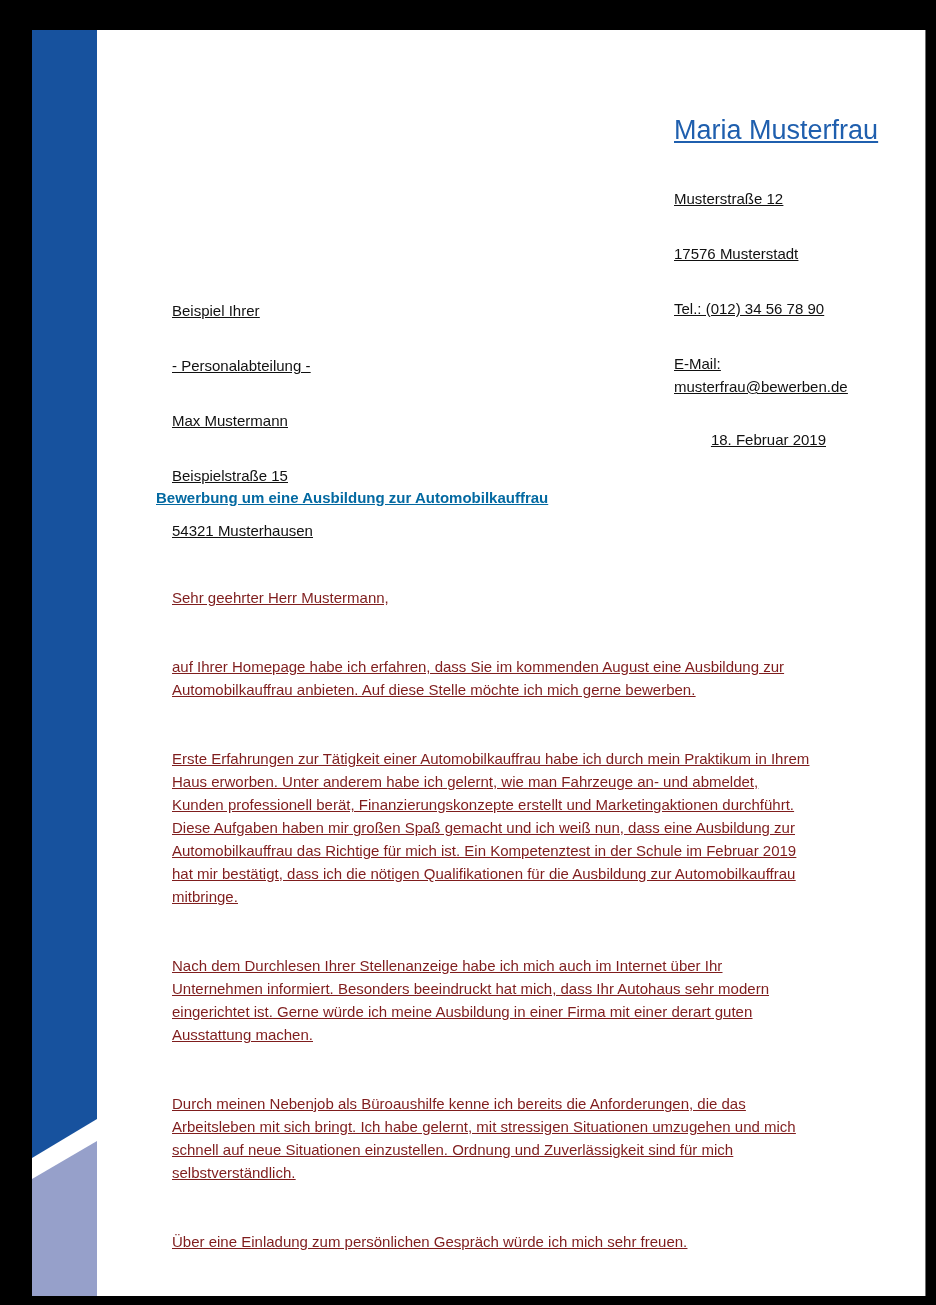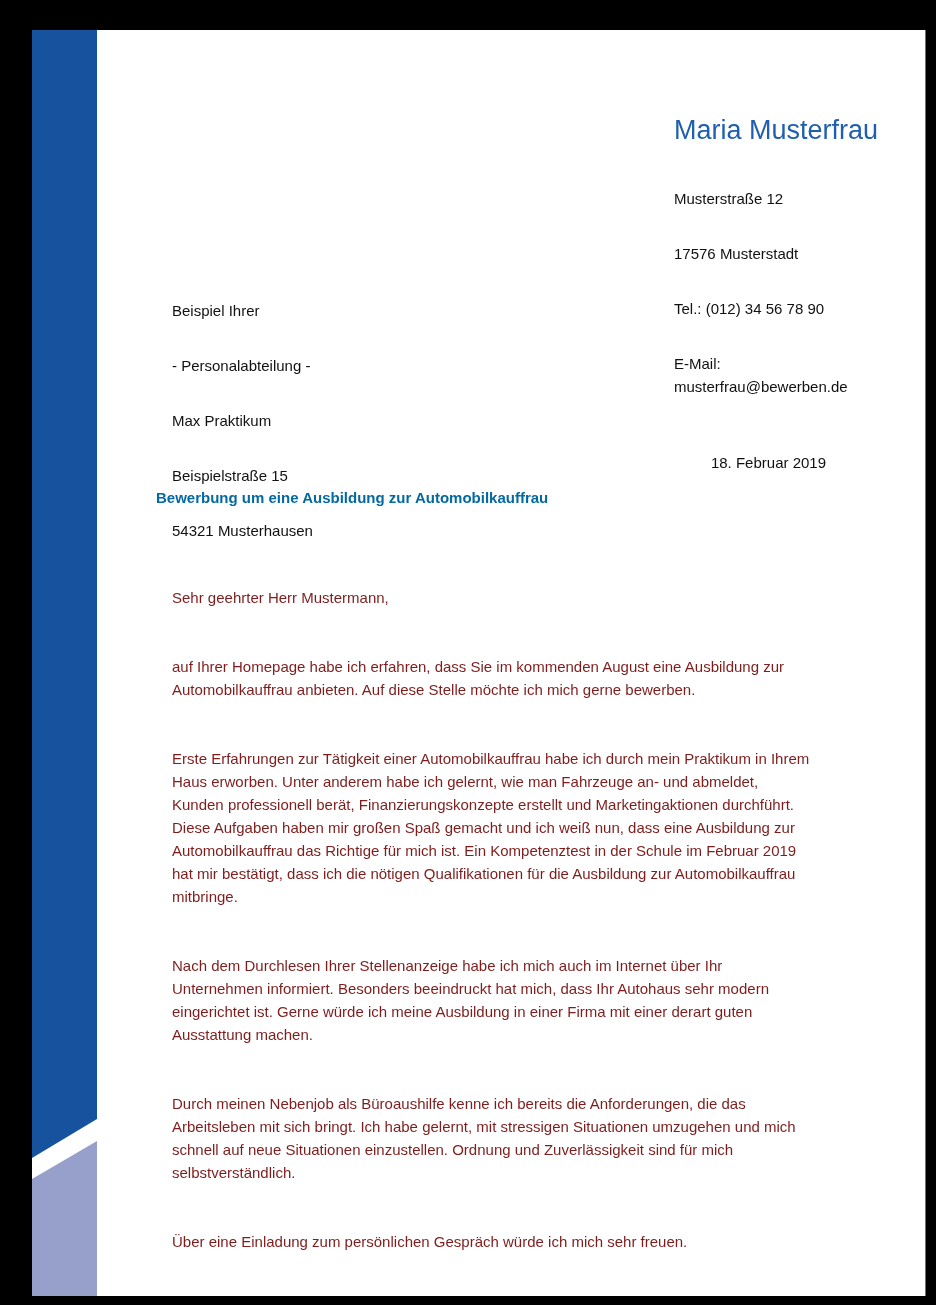--- a/index.html
+++ b/index.html
@@ -1,15 +1,15 @@
 <!DOCTYPE html>
 <html><head>
 <meta charset="utf-8">
 <style>
-  * { margin: 0; padding: 16px; box-sizing: border-box; }
+  * { margin: 0; padding: 16px; box-sizing: border-box; text-decoration: underline; }
   html, body {
     width: 936px; height: 1305px;
     background: #000000;
     font-family: "Liberation Sans", sans-serif;
     position: relative;
     overflow: hidden;
   }
   .page {
     position: absolute;
     left: 16px; top: 14px;
@@ -45,21 +45,21 @@
     line-height: 23px;
     color: #111111;
   }
   .recipient {
     position: absolute;
     left: 108px; top: 237px;
     width: 320px;
   }
   .date-line {
     position: absolute;
-    left: 108px; top: 405px;
+    left: 108px; top: 382px;
     width: 702px;
     text-align: right;
     font-size: 15px;
     line-height: 23px;
     color: #111111;
   }
   .subject {
     position: absolute;
     left: 108px; top: 440px;
     width: 704px;
@@ -92,21 +92,21 @@
     <div class="sender-name" style="color: rgb(31, 95, 174);">Maria Musterfrau</div>
     <div class="sender-line">Musterstraße 12</div>
     <div class="sender-line">17576 Musterstadt</div>
     <div class="sender-line">Tel.: (012) 34 56 78 90</div>
     <div class="sender-line">E-Mail: musterfrau@bewerben.de</div>
   </div>
 
   <div class="recipient">
     <div class="recipient-line">Beispiel Ihrer</div>
     <div class="recipient-line">- Personalabteilung -</div>
-    <div class="recipient-line">Max Praktikum</div>
+    <div class="recipient-line">Max Mustermann</div>
     <div class="recipient-line">Beispielstraße 15</div>
     <div class="recipient-line">54321 Musterhausen</div>
   </div>
 
   <div class="date-line">18. Februar 2019</div>
 
   <div class="subject">Bewerbung um eine Ausbildung zur Automobilkauffrau</div>
 
   <div class="letter-body">
     <p>Sehr geehrter Herr Mustermann,</p>

